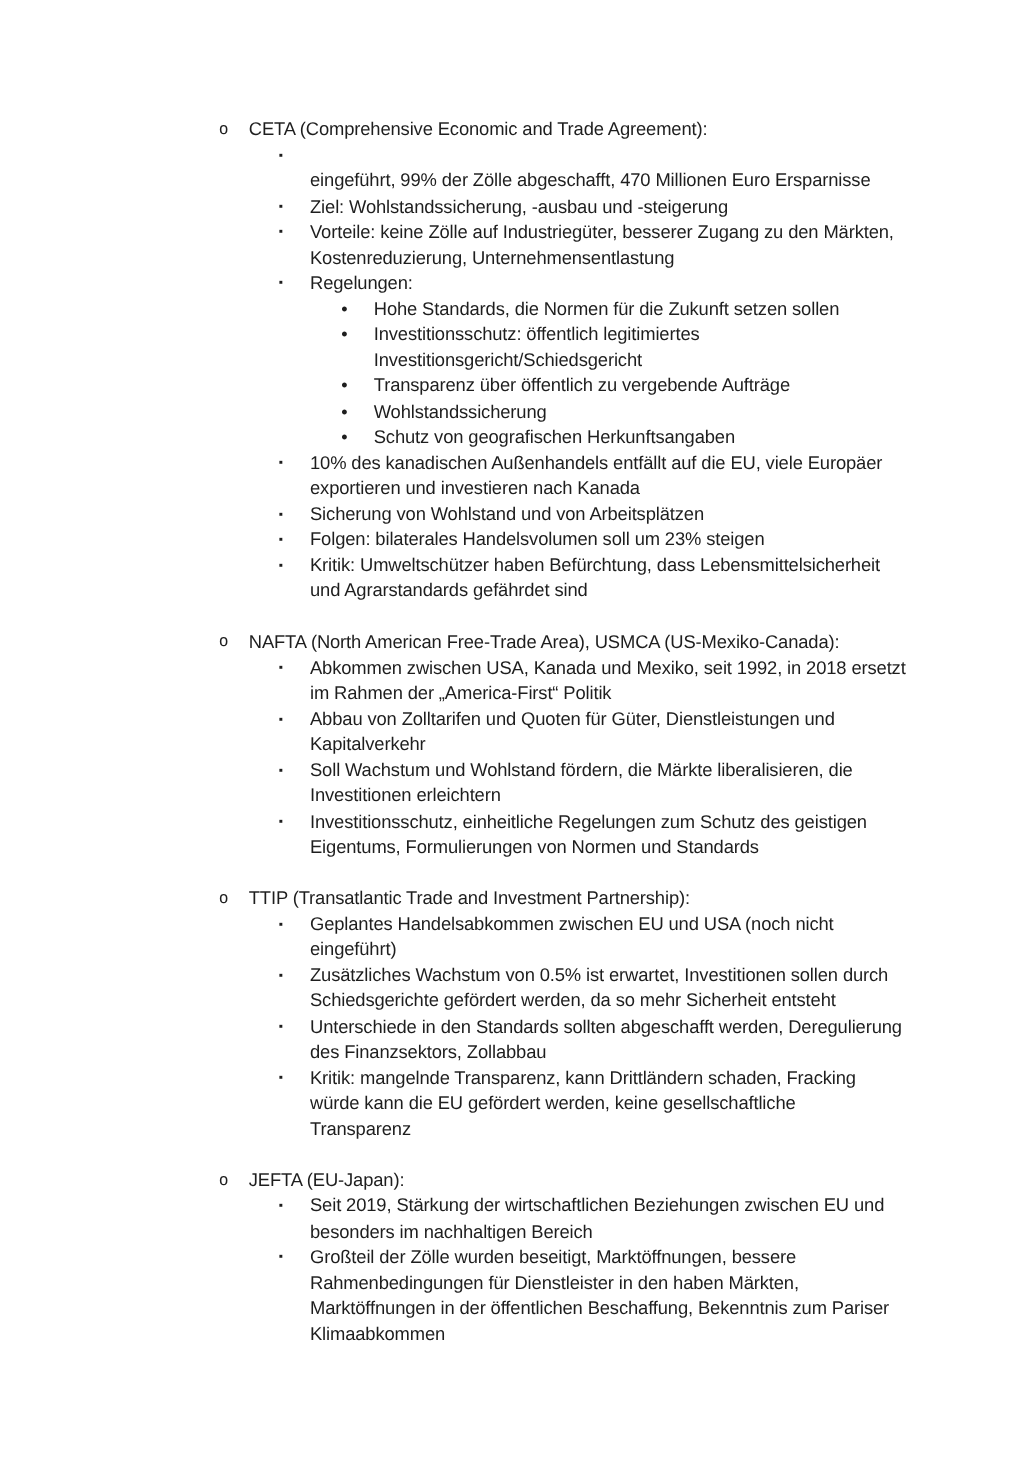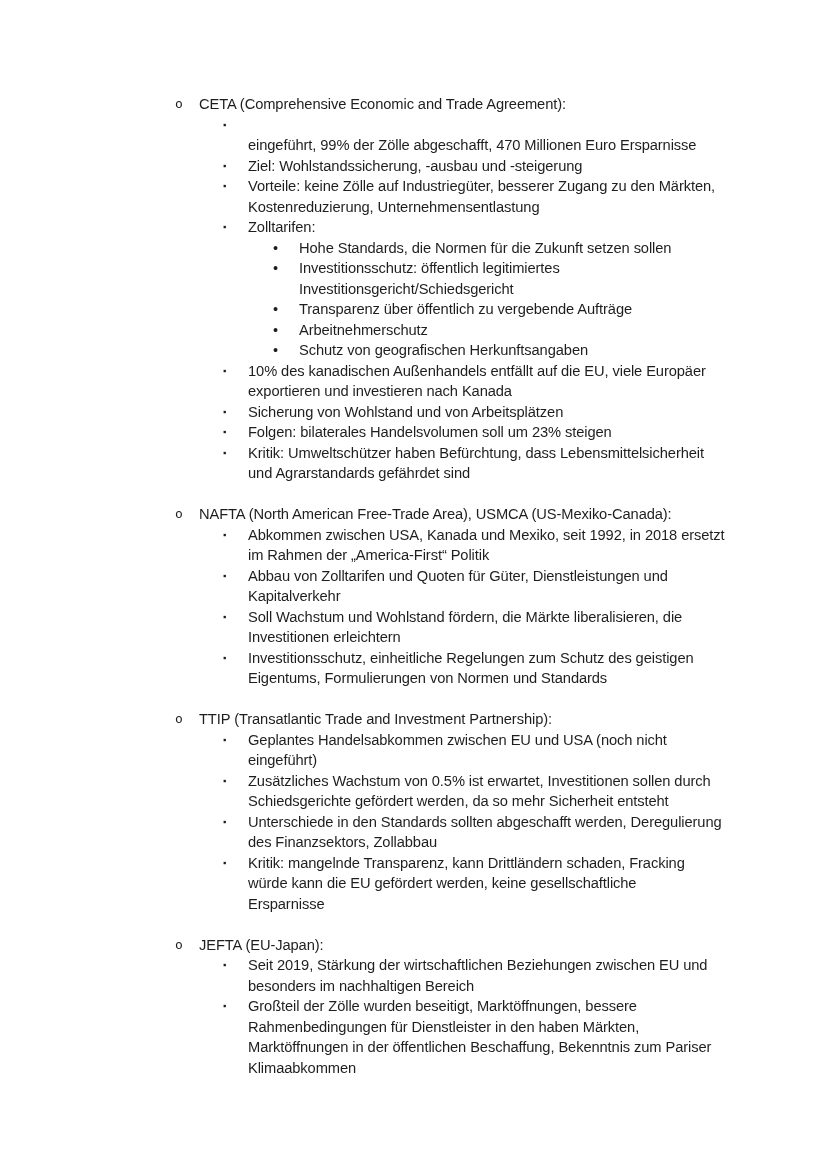--- a/index.html
+++ b/index.html
@@ -67,26 +67,26 @@
 
 <div class="page">
   <div class="doc">
       <div class="section">
         <div class="line l1"><span class="bullet b1">o</span><span class="txt">CETA (Comprehensive Economic and Trade Agreement):</span></div>
         <div class="line l2"><span class="bullet b2">▪</span></div>
         <div class="line l2"><span class="txt">eingeführt, 99% der Zölle abgeschafft, 470 Millionen Euro Ersparnisse</span></div>
         <div class="line l2"><span class="bullet b2">▪</span><span class="txt">Ziel: Wohlstandssicherung, -ausbau und -steigerung</span></div>
         <div class="line l2"><span class="bullet b2">▪</span><span class="txt">Vorteile: keine Zölle auf Industriegüter, besserer Zugang zu den Märkten,</span></div>
         <div class="line l2"><span class="txt">Kostenreduzierung, Unternehmensentlastung</span></div>
-        <div class="line l2"><span class="bullet b2">▪</span><span class="txt">Zolltarifen:</span></div>
+        <div class="line l2"><span class="bullet b2">▪</span><span class="txt">Regelungen:</span></div>
         <div class="line l3"><span class="bullet b3">•</span><span class="txt">Hohe Standards, die Normen für die Zukunft setzen sollen</span></div>
         <div class="line l3"><span class="bullet b3">•</span><span class="txt">Investitionsschutz: öffentlich legitimiertes</span></div>
         <div class="line l3"><span class="txt">Investitionsgericht/Schiedsgericht</span></div>
         <div class="line l3"><span class="bullet b3">•</span><span class="txt">Transparenz über öffentlich zu vergebende Aufträge</span></div>
-        <div class="line l3"><span class="bullet b3">•</span><span class="txt">Arbeitnehmerschutz</span></div>
+        <div class="line l3"><span class="bullet b3">•</span><span class="txt">Wohlstandssicherung</span></div>
         <div class="line l3"><span class="bullet b3">•</span><span class="txt">Schutz von geografischen Herkunftsangaben</span></div>
         <div class="line l2"><span class="bullet b2">▪</span><span class="txt">10% des kanadischen Außenhandels entfällt auf die EU, viele Europäer</span></div>
         <div class="line l2"><span class="txt">exportieren und investieren nach Kanada</span></div>
         <div class="line l2"><span class="bullet b2">▪</span><span class="txt">Sicherung von Wohlstand und von Arbeitsplätzen</span></div>
         <div class="line l2"><span class="bullet b2">▪</span><span class="txt">Folgen: bilaterales Handelsvolumen soll um 23% steigen</span></div>
         <div class="line l2"><span class="bullet b2">▪</span><span class="txt">Kritik: Umweltschützer haben Befürchtung, dass Lebensmittelsicherheit</span></div>
         <div class="line l2"><span class="txt">und Agrarstandards gefährdet sind</span></div>
       </div>
       <div class="section">
         <div class="line l1"><span class="bullet b1">o</span><span class="txt">NAFTA (North American Free-Trade Area), USMCA (US-Mexiko-Canada):</span></div>
@@ -102,21 +102,21 @@
       <div class="section">
         <div class="line l1"><span class="bullet b1">o</span><span class="txt">TTIP (Transatlantic Trade and Investment Partnership):</span></div>
         <div class="line l2"><span class="bullet b2">▪</span><span class="txt">Geplantes Handelsabkommen zwischen EU und USA (noch nicht</span></div>
         <div class="line l2"><span class="txt">eingeführt)</span></div>
         <div class="line l2"><span class="bullet b2">▪</span><span class="txt">Zusätzliches Wachstum von 0.5% ist erwartet, Investitionen sollen durch</span></div>
         <div class="line l2"><span class="txt">Schiedsgerichte gefördert werden, da so mehr Sicherheit entsteht</span></div>
         <div class="line l2"><span class="bullet b2">▪</span><span class="txt">Unterschiede in den Standards sollten abgeschafft werden, Deregulierung</span></div>
         <div class="line l2"><span class="txt">des Finanzsektors, Zollabbau</span></div>
         <div class="line l2"><span class="bullet b2">▪</span><span class="txt">Kritik: mangelnde Transparenz, kann Drittländern schaden, Fracking</span></div>
         <div class="line l2"><span class="txt">würde kann die EU gefördert werden, keine gesellschaftliche</span></div>
-        <div class="line l2"><span class="txt">Ersparnisse</span></div>
+        <div class="line l2"><span class="txt">Transparenz</span></div>
       </div>
       <div class="section">
         <div class="line l1"><span class="bullet b1">o</span><span class="txt">JEFTA (EU-Japan):</span></div>
         <div class="line l2"><span class="bullet b2">▪</span><span class="txt">Seit 2019, Stärkung der wirtschaftlichen Beziehungen zwischen EU und</span></div>
         <div class="line l2"><span class="txt">besonders im nachhaltigen Bereich</span></div>
         <div class="line l2"><span class="bullet b2">▪</span><span class="txt">Großteil der Zölle wurden beseitigt, Marktöffnungen, bessere</span></div>
         <div class="line l2"><span class="txt">Rahmenbedingungen für Dienstleister in den haben Märkten,</span></div>
         <div class="line l2"><span class="txt">Marktöffnungen in der öffentlichen Beschaffung, Bekenntnis zum Pariser</span></div>
         <div class="line l2"><span class="txt">Klimaabkommen</span></div>
       </div>

